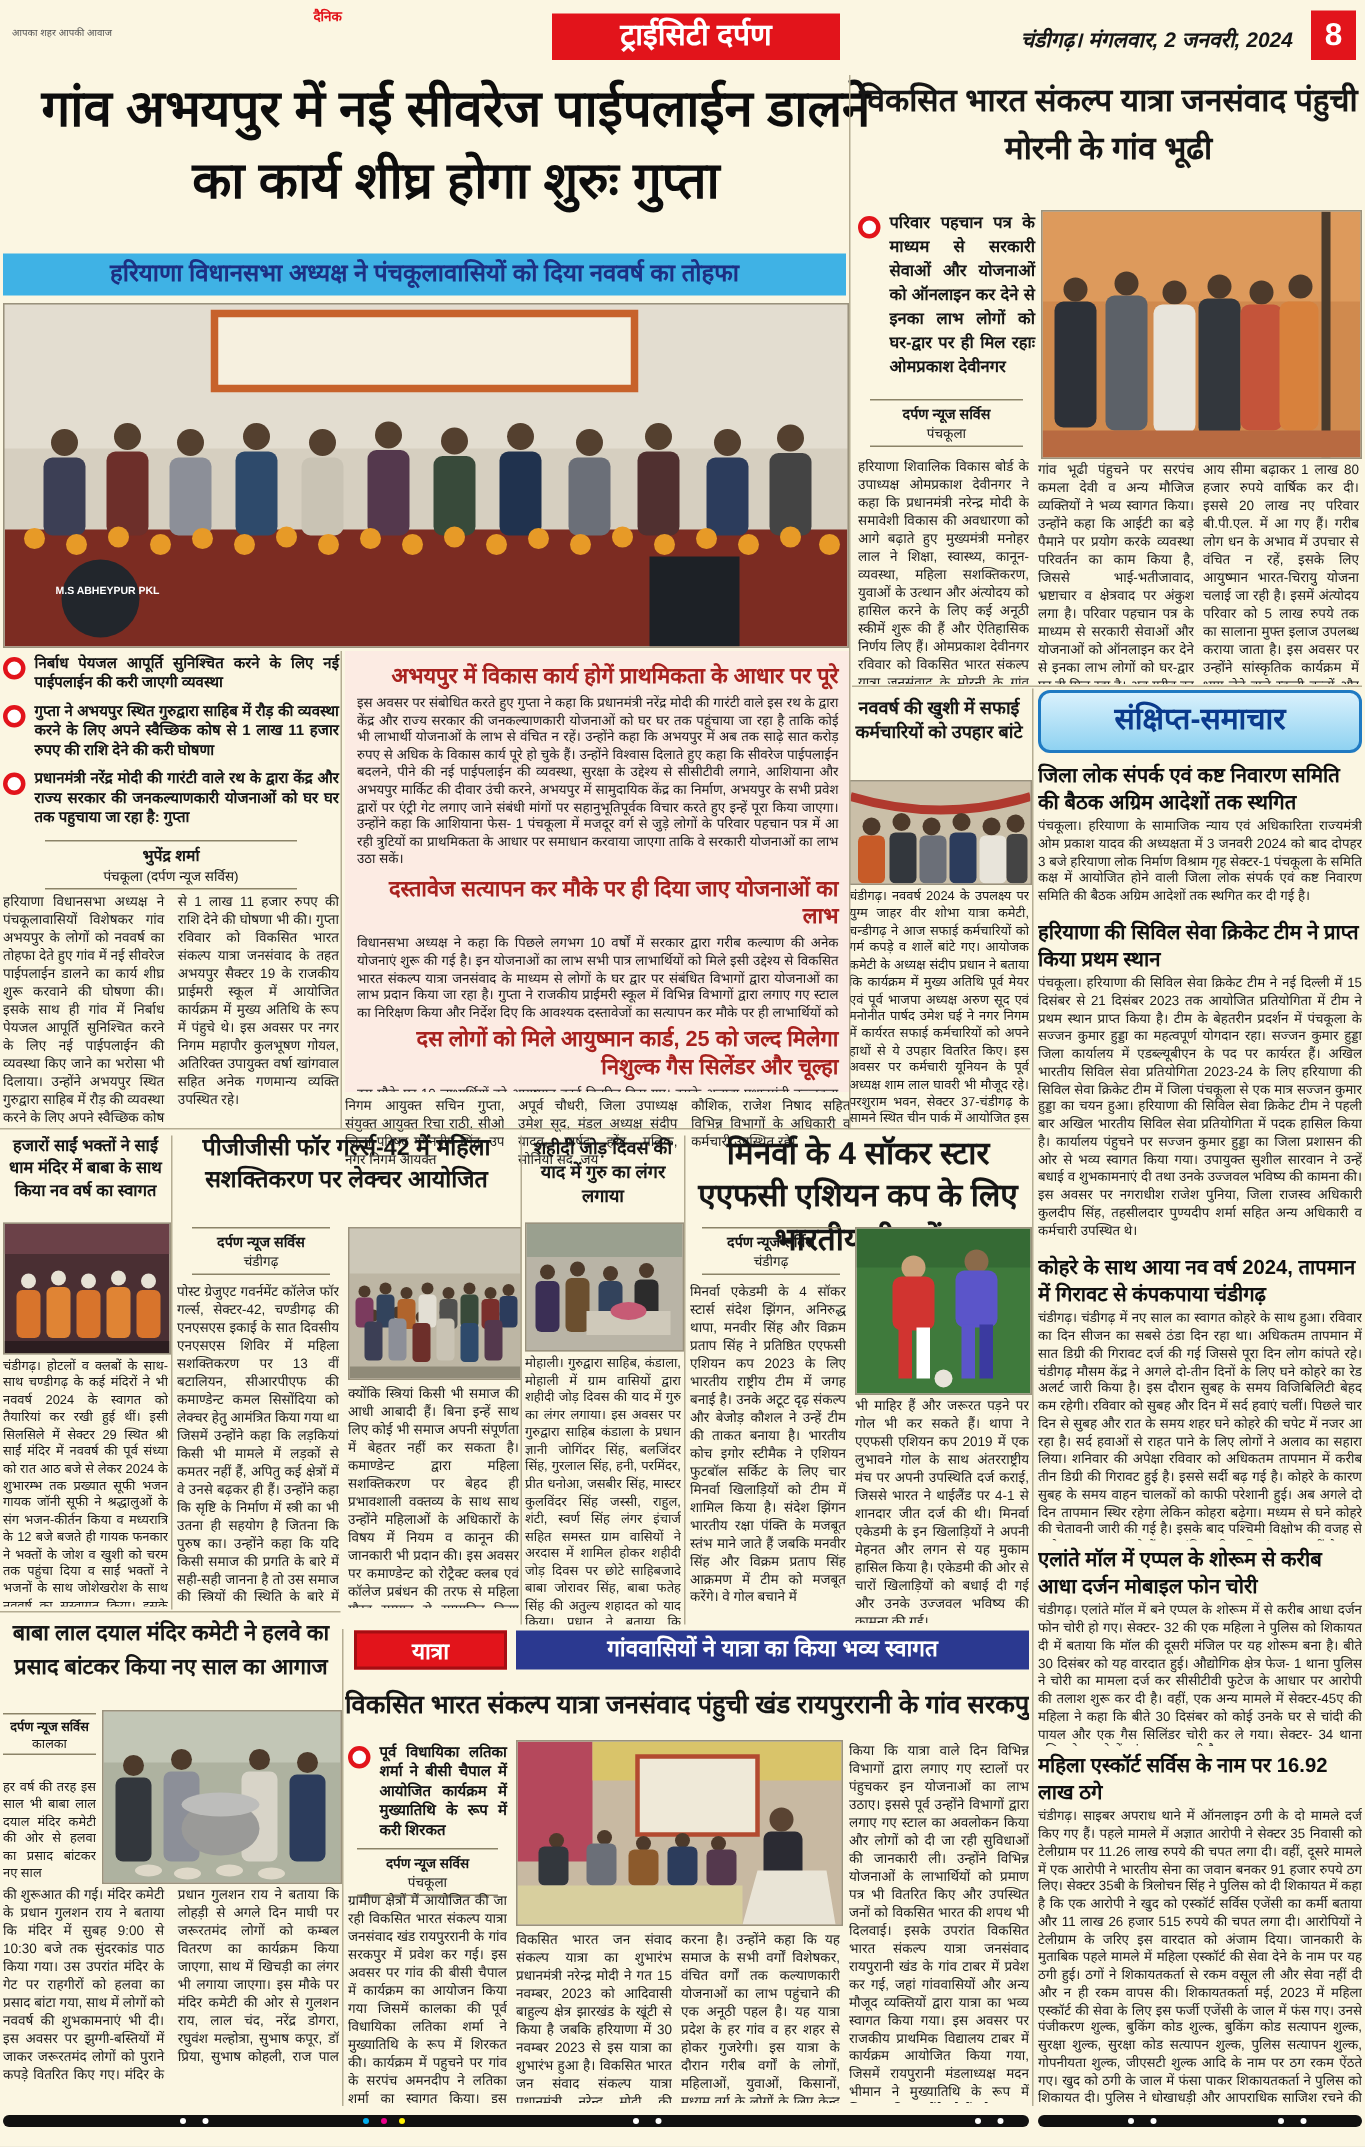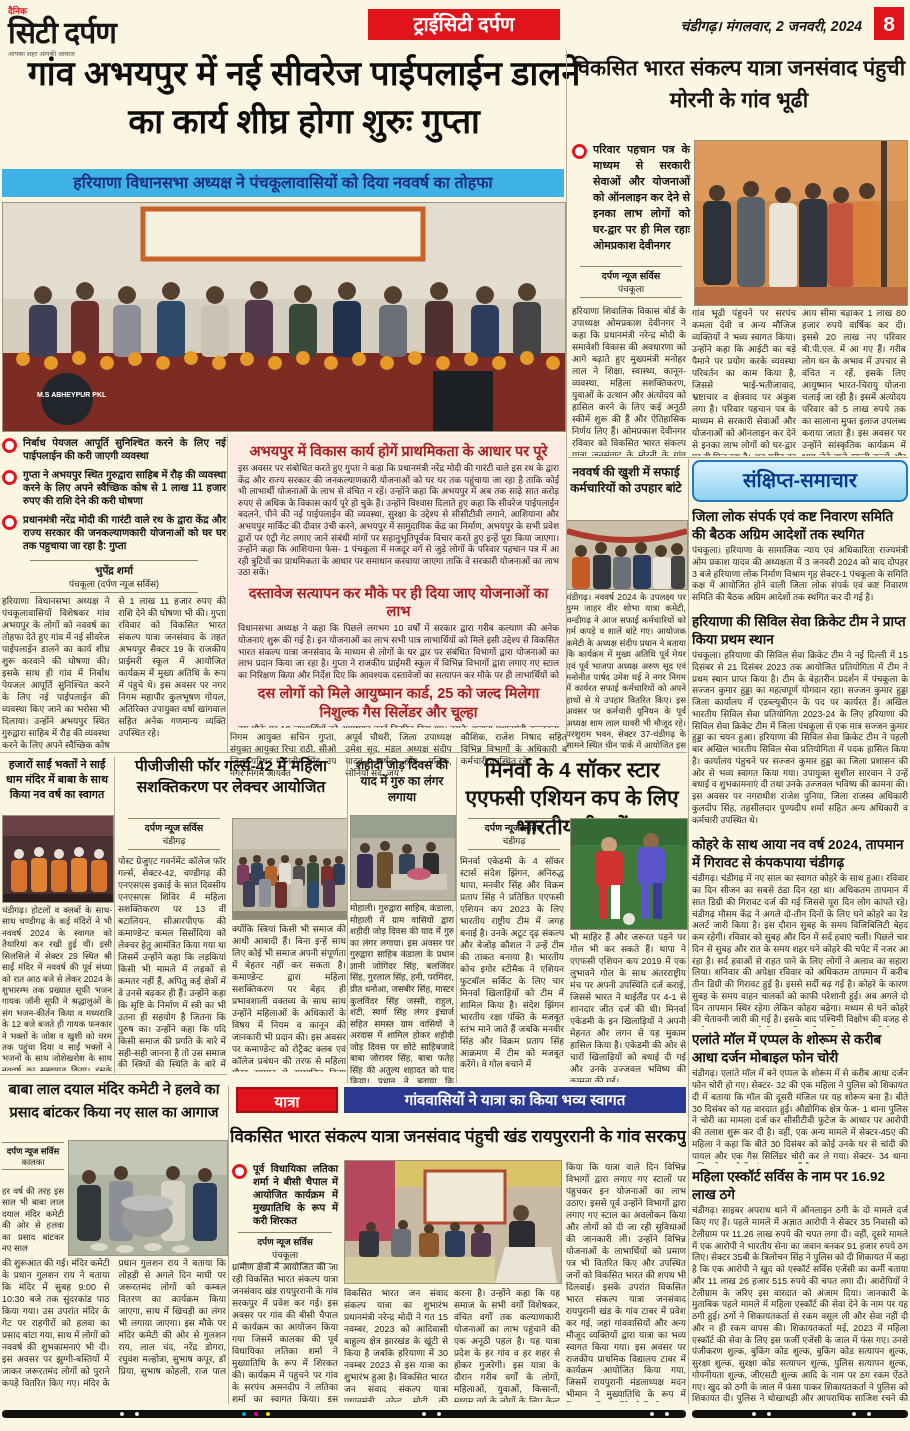--- a/index.html
+++ b/index.html
@@ -8,33 +8,33 @@
   .abs{position:absolute;}
   .photo{position:absolute;overflow:hidden;background:#c9c2b2;border:1px solid #9a927d;}
   .rule{position:absolute;background:#b4ac92;}
   .body-txt{font-size:9px;line-height:1.33;text-align:justify;overflow:hidden;color:#1c1c1c;}
   .byline-name{font-weight:bold;font-size:10.5px;text-align:center;border-top:1px solid #8b8368;padding-top:2px;}
   .byline-place{font-size:9px;text-align:center;border-bottom:1px solid #8b8368;padding-bottom:2px;}
   .bullet-row{display:flex;gap:6px;margin-bottom:6px;}
   .bullet-dot{flex:0 0 auto;width:9px;height:9px;border:3px solid #e2141b;border-radius:50%;background:#fff;margin-top:2px;}
   .bullet-txt{font-weight:bold;font-size:10px;line-height:1.3;text-align:justify;}
   
-  #brand-tag{color:#e2141b;font-size:9px;font-weight:bold;}
+  #brand-tag{color:#e2141b;font-size:9px;font-weight:bold;text-align:right;}
   #brand-name{font-size:30px;font-weight:bold;line-height:1.05;letter-spacing:-1px;}
   #brand-sub{font-size:6.5px;color:#555;}
   #banner-box{background:#e2141b;color:#fff;font-weight:bold;font-size:20px;line-height:31px;text-align:center;}
   #dateline{font-size:14px;font-weight:bold;text-align:right;}
   #pagenum{background:#e2141b;color:#fff;font-weight:bold;font-size:21px;line-height:33px;text-align:center;}
   
   #lead-headline{font-size:34px;font-weight:bold;line-height:1.4;text-align:center;color:#0d0d0d;}
   #lead-subhead{background:#3fb2e5;color:#1d2f83;font-weight:bold;font-size:16px;line-height:28px;text-align:center;}
   #lead-body{column-count:2;column-gap:9px;}
   
   #dev-box{background:#fcebe3;padding:5px 8px;box-sizing:border-box;overflow:hidden;}
-  .sec-title{font-size:14.5px;font-weight:bold;color:#a8221f;text-align:center;margin:3px 0 3px 0;line-height:1.25;}
+  .sec-title{font-size:14.5px;font-weight:bold;color:#a8221f;text-align:right;margin:3px 0 3px 0;line-height:1.25;}
   .sec-body{font-size:8.9px;line-height:1.3;text-align:justify;margin:0 0 2px 0;color:#1c1c1c;}
   #dev-attendees{display:flex;gap:9px;}
   #dev-attendees div{flex:1;}
   
   #morni-headline{font-size:21px;font-weight:bold;line-height:1.5;text-align:center;}
   
   #sidebar{overflow:hidden;}
   #briefs-header{background:linear-gradient(180deg,#d9f1fc,#8fd2f1);border:2px solid #1f7ac2;border-radius:8px;
      color:#0a3a8c;font-weight:bold;font-size:20px;text-align:center;line-height:36px;height:38px;margin-bottom:6px;}
   .bt{font-size:13.5px;font-weight:bold;line-height:1.3;margin:4px 0 2px 0;color:#101010;}
@@ -50,21 +50,20 @@
   .dot{position:absolute;top:2px;width:4px;height:4px;border-radius:50%;}
   .overlay-sign{position:absolute;color:#fff;font-weight:bold;}
 </style>
 </head>
 <body>
 
 <div id="page">
 
   <div class="abs" id="brand" style="left:8px;top:4px;width:220px;height:44px;">
     <div id="brand-tag">दैनिक</div>
-    <div id="brand-name">सिटी दर्पण</div>
     <div id="brand-sub">आपका शहर आपकी आवाज</div>
   </div>
   <div class="abs" id="banner-box" style="left:368px;top:9px;width:192px;height:31px;">ट्राईसिटी दर्पण</div>
   <div class="abs" id="dateline" style="left:590px;top:16px;width:272px;font-style:italic;">चंडीगढ़। मंगलवार, 2 जनवरी, 2024</div>
   <div class="abs" id="pagenum" style="left:874px;top:7px;width:30px;height:33px;">8</div>
 
   <div class="abs" id="lead-headline" style="left:2px;top:50px;width:562px;height:118px;margin-left:21px;">गांव अभयपुर में नई सीवरेज पाईपलाईन डालने का कार्य शीघ्र होगा शुरुः गुप्ता</div>
   <div class="abs" id="lead-subhead" style="left:2px;top:169px;width:562px;height:28px;">हरियाणा विधानसभा अध्यक्ष ने पंचकूलावासियों को दिया नववर्ष का तोहफा</div>
 
   <div class="photo" id="lead-photo" style="left:2px;top:202px;width:562px;height:228px;">

